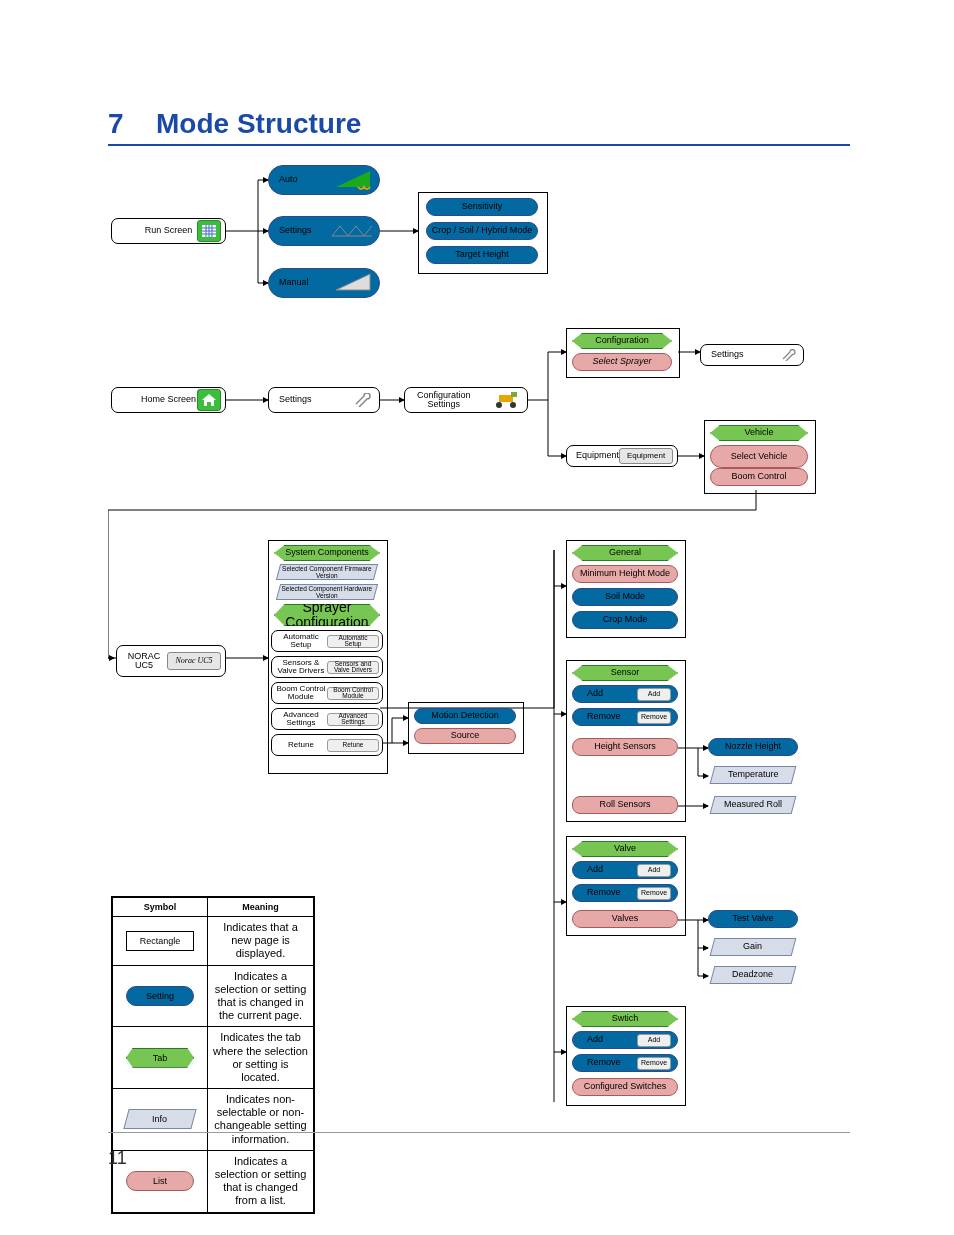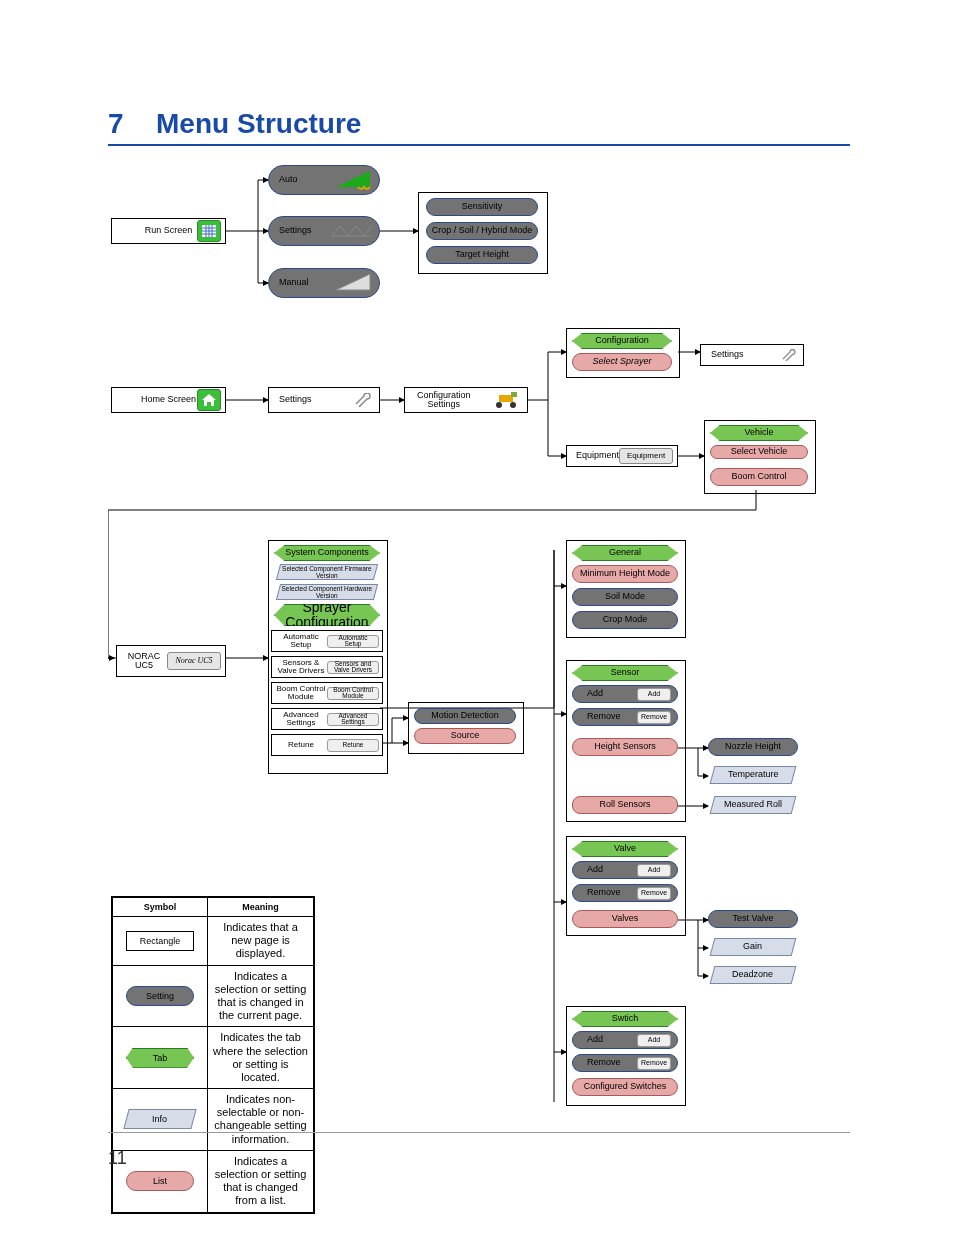--- a/index.html
+++ b/index.html
@@ -3,23 +3,23 @@
 <meta charset="utf-8">
 <style>
   html,body{margin:0;padding:0;background:#fff;font-family:Arial,Helvetica,sans-serif;}
   .page{width:954px;height:1235px;position:relative;margin:0 auto;}
   .heading{position:absolute;left:108px;top:108px;width:742px;border-bottom:2px solid #1a4aa8;padding-bottom:4px;}
   .heading .num{color:#1a4aa8;font-weight:bold;font-size:28px;font-family:'Verdana',sans-serif;margin-right:28px;}
   .heading .title{color:#1a4aa8;font-weight:bold;font-size:28px;font-family:'Verdana',sans-serif;}
   .pgnum{position:absolute;left:108px;top:1148px;font-size:18px;color:#333;}
   .sep{position:absolute;left:108px;top:1132px;width:742px;border-top:1px solid #999;}
   .canvas{position:absolute;left:108px;top:150px;width:742px;height:960px;}
-  .node{position:absolute;box-sizing:border-box;display:flex;align-items:center;justify-content:center;font-size:9px;line-height:1.05;text-align:center;padding:1px 2px;}
+  .node{position:absolute;box-sizing:border-box;display:flex;align-items:center;justify-content:center;font-size:9px;line-height:1.05;text-align:center;padding:1px 2px;border-radius:7px;}
   .rect{background:#fff;border:1px solid #000;}
-  .setting{background:#737373;border:1px solid #2a4a8a;border-radius:14px;}
+  .setting{background:#0369a1;border:1px solid #2a4a8a;border-radius:14px;}
   .tab{background:#77c552;border:1px solid #2a7a2a;border-radius:0;clip-path:polygon(10% 0,90% 0,100% 50%,90% 100%,10% 100%,0 50%);}
   .info{background:#d6dce8;border:1px solid #7a88a8;transform:skew(-15deg);border-radius:0;}
   .info span{display:block;transform:skew(15deg);}
   .list{background:#e7a8a8;border:1px solid #a85a5a;border-radius:14px;}
   .btn{background:#e6e6e6;border:1px solid #888;border-radius:3px;font-size:7px;padding:0 2px;display:inline-flex;align-items:center;justify-content:center;height:12px;}
   .container{position:absolute;border:1px solid #000;background:transparent;}
   .icon{position:absolute;display:flex;align-items:center;justify-content:center;}
   .pill{border-radius:20px;}
   .legend{position:absolute;left:3px;top:746px;width:202px;border:1px solid #000;}
   .legend table{width:100%;border-collapse:collapse;font-size:9px;}
@@ -33,21 +33,21 @@
   .arrowhead{fill:#000;}
   .subbtn{position:absolute;font-size:7px;background:#efefef;border:1px solid #999;border-radius:3px;padding:0 2px;line-height:10px;height:11px;display:flex;align-items:center;justify-content:center;}
   .smalltxt{font-size:6.5px;line-height:1;}
 </style>
 </head>
 <body>
 
 <div class="page">
   <div class="heading">
     <span class="num">7</span>
-    <span class="title">Menu Structure</span>
+    <span class="title">Mode Structure</span>
   </div>
 
   <div class="canvas">
 
     <svg class="conn">
       <defs>
         <marker id="ah" markerWidth="6" markerHeight="6" refX="5" refY="3" orient="auto">
             <path d="M0,0 L6,3 L0,6 Z" class="arrowhead"></path>
           </marker>
       </defs>
@@ -199,21 +199,21 @@
 
     <div class="node rect" style="left:458px;top:295px;width:112px;height:22px;justify-content:flex-start;padding-left:8px;">
       <span style="width:45%;">Equipment</span>
       <span class="btn" style="position:absolute;right:4px;width:48px;height:14px;font-size:8px;">Equipment</span>
     </div>
 
     <div class="container" style="left:596px;top:270px;width:110px;height:72px;"></div>
     <div class="node tab" style="left:602px;top:275px;width:98px;height:16px;">
         <span>Vehicle</span>
       </div>
-    <div class="node list" style="left:602px;top:295px;width:98px;height:14px;">
+    <div class="node list" style="left:602px;top:295px;width:98px;height:23px;">
         <span>Select Vehicle</span>
       </div>
     <div class="node list" style="left:602px;top:318px;width:98px;height:18px;">
         <span>Boom Control</span>
       </div>
 
     <div class="node rect" style="left:8px;top:495px;width:110px;height:32px;justify-content:flex-start;padding-left:6px;font-size:9px;">
       <span style="width:42%;">NORAC UC5</span>
       <span class="btn" style="position:absolute;right:4px;width:48px;height:16px;font-style:italic;font-family:Georgia,serif;font-size:8px;">Norac UC5</span>
     </div>

